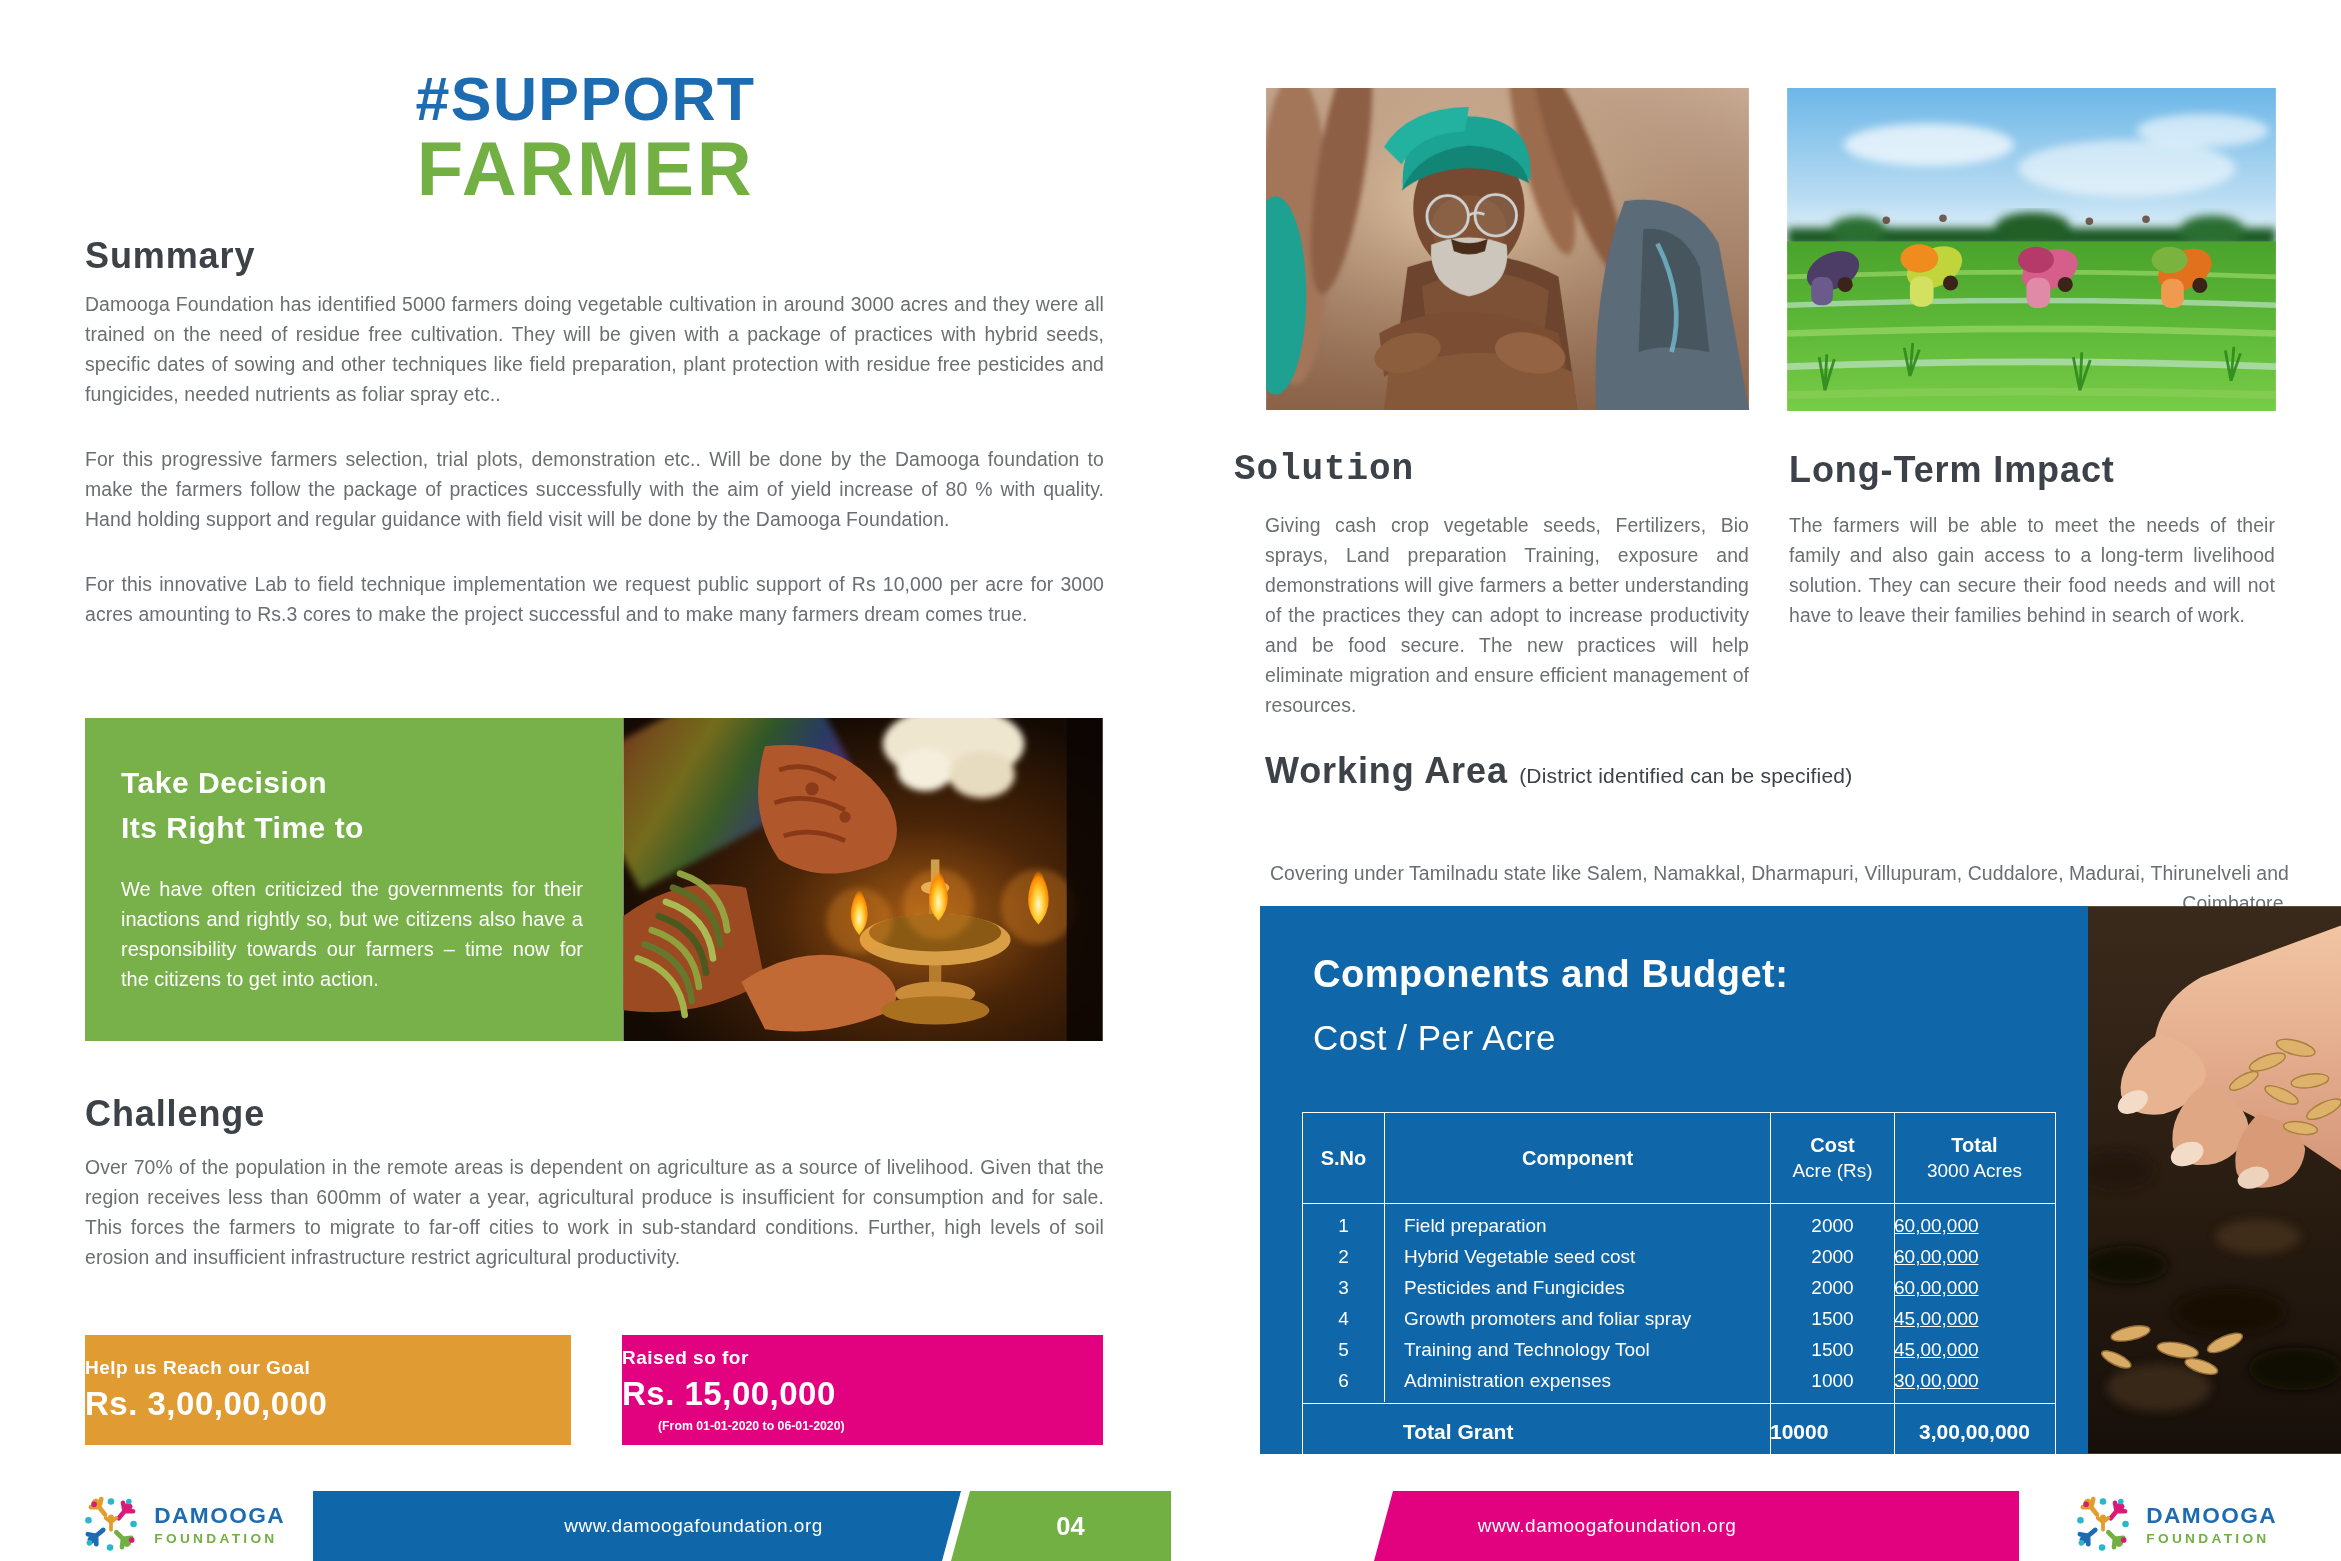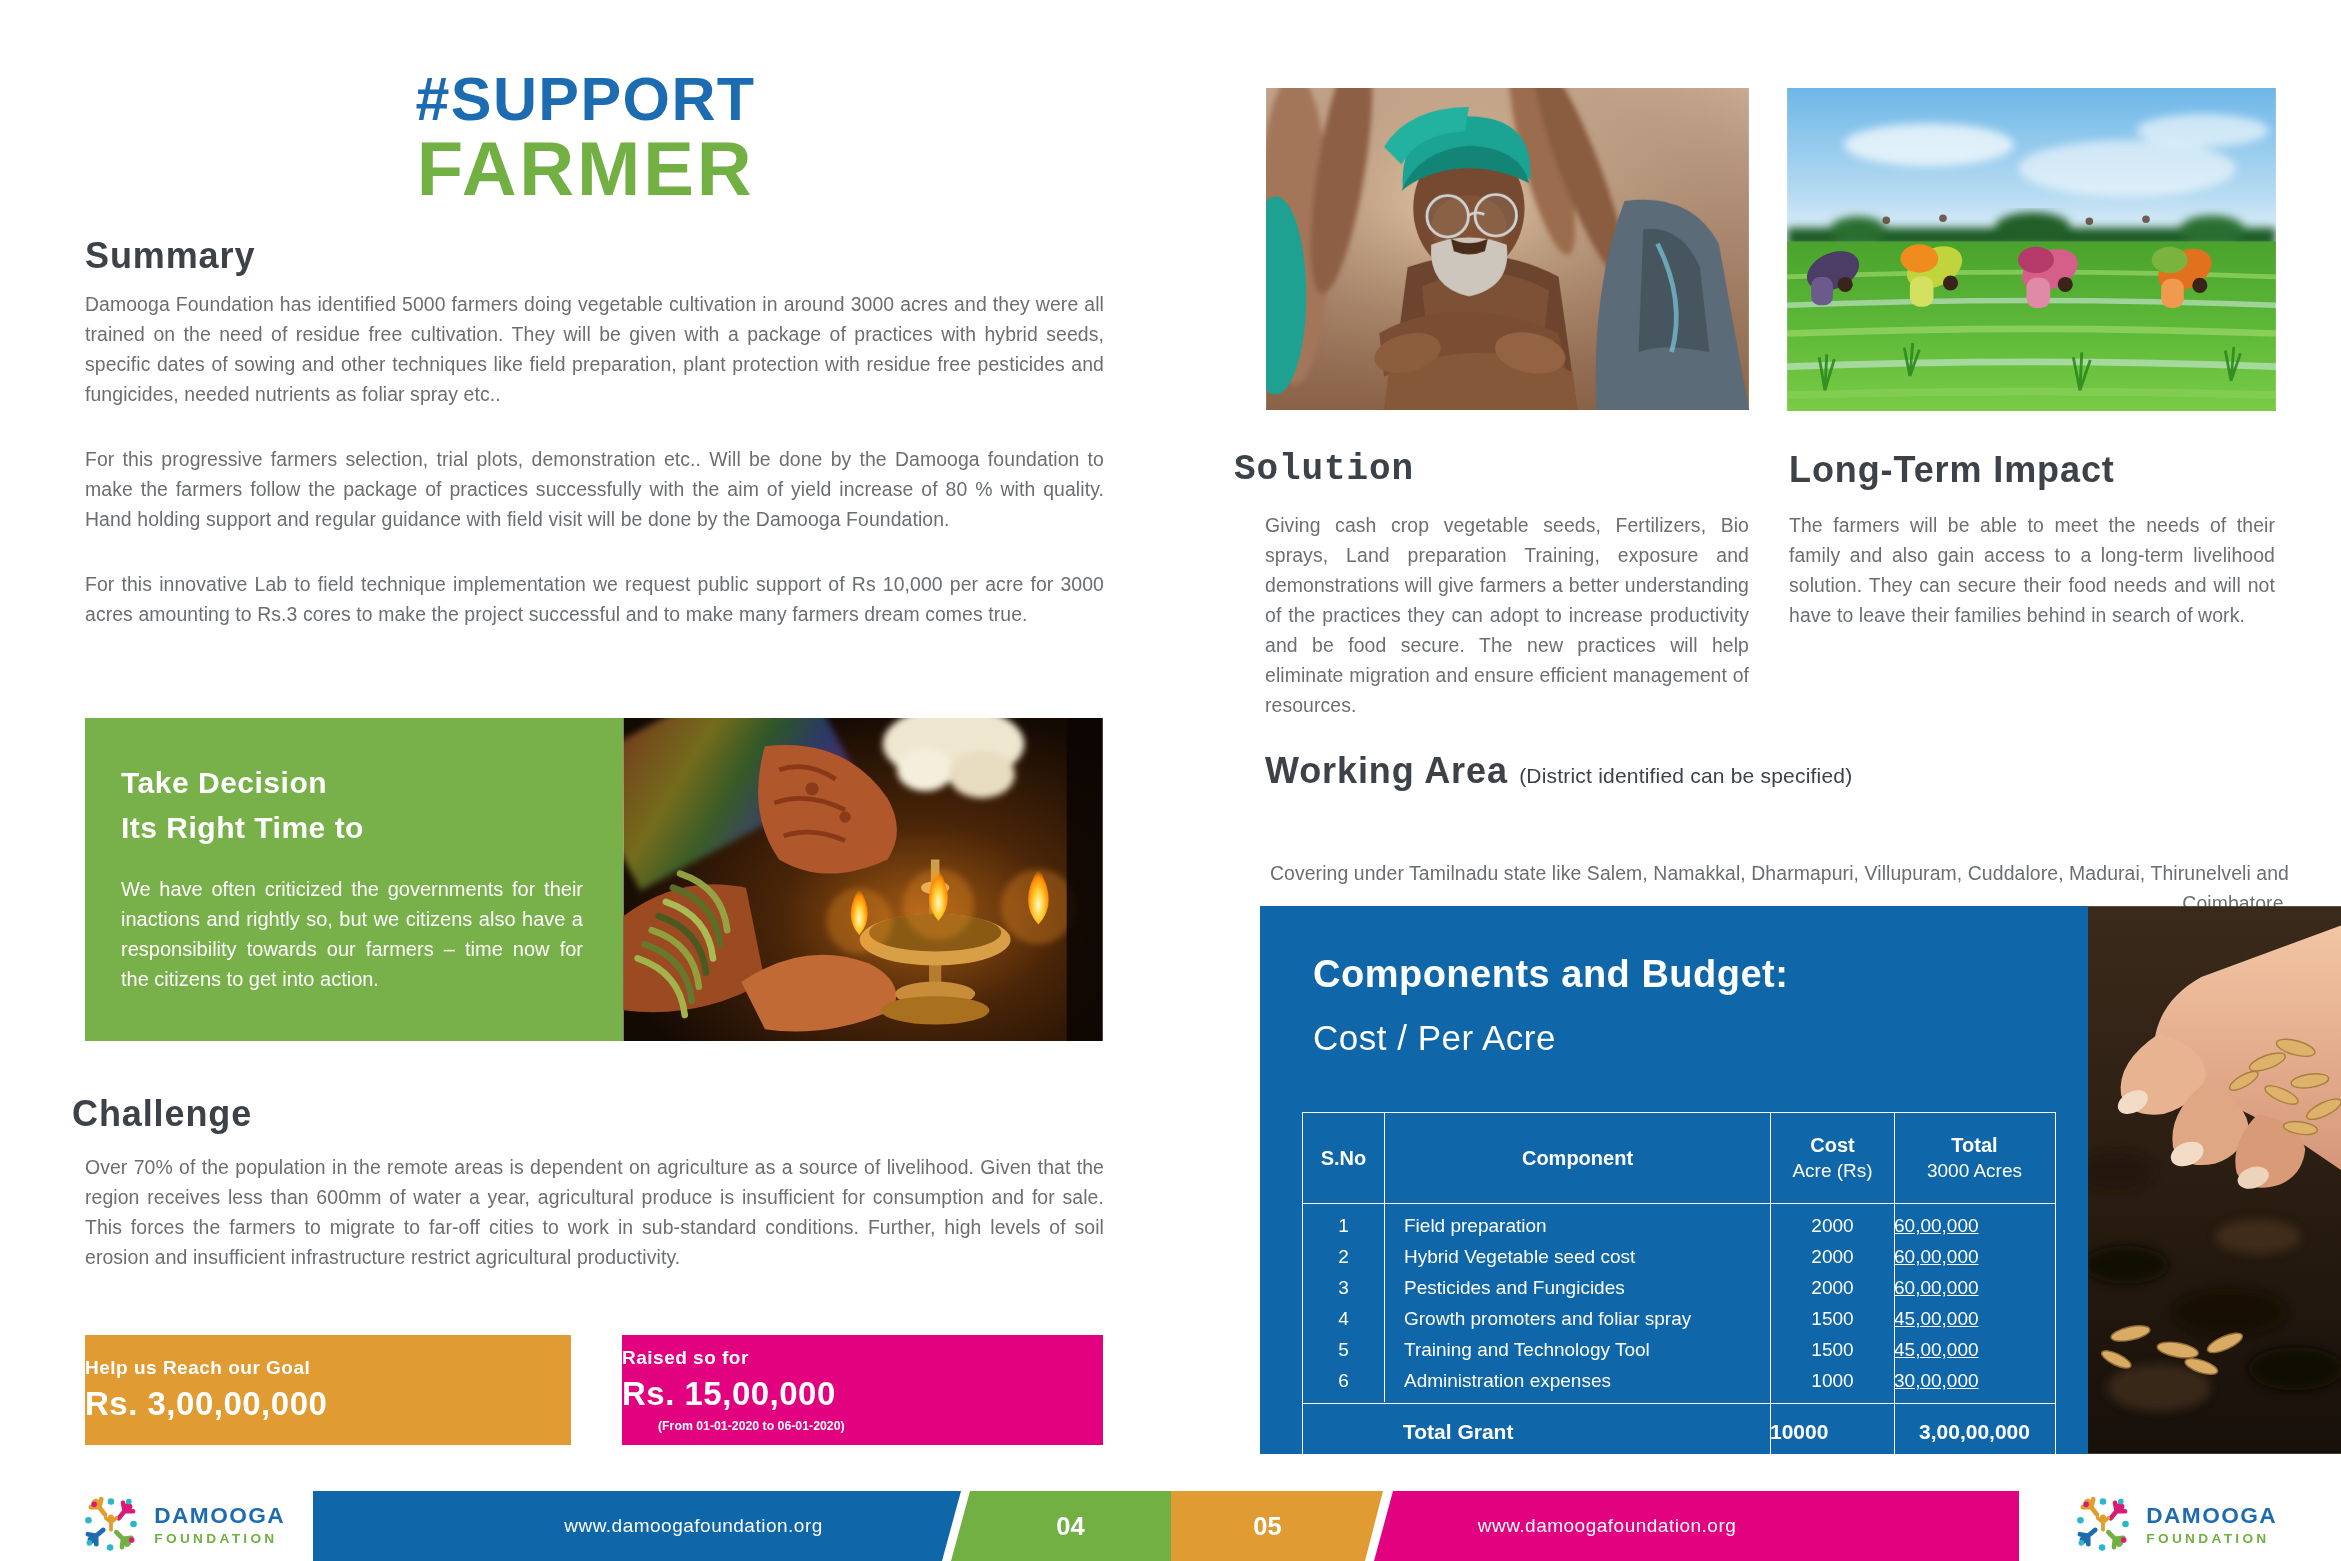--- a/index.html
+++ b/index.html
@@ -182,21 +182,21 @@
           <circle cx="668" cy="395" r="75" fill="#ff9c2a" opacity="0.28" filter="url(#soft1)"></circle>
           <path d="M668 320 q40 66 0 110 q-40 -44 0 -110 Z" fill="url(#flameG)"></path>
           <circle cx="880" cy="400" r="80" fill="#ff9c2a" opacity="0.3" filter="url(#soft1)"></circle>
           <path d="M880 318 q44 72 0 120 q-44 -48 0 -120 Z" fill="url(#flameG)"></path>
         </g>
         <rect x="940" y="0" width="76" height="685" fill="#0a0502" opacity="0.85"></rect>
       </svg>
     </div>
   </div>
 
-  <div class="sec-h" style="left:72px; top:1093px;">Challenge</div>
+  <div class="sec-h" style="left:85px; top:1093px;">Challenge</div>
   <div class="body-text" style="left:85px; top:1152px; width:1019px;">Over 70% of the population in the remote areas is dependent on agriculture as a source of livelihood. Given that the region receives less than 600mm of water a year, agricultural produce is insufficient for consumption and for sale. This forces the farmers to migrate to far-off cities to work in sub-standard conditions. Further, high levels of soil erosion and insufficient infrastructure restrict agricultural productivity.</div>
 
   <div class="stat-box goal-box">
     <div class="box-label">Help us Reach our Goal</div>
     <div class="box-amount">Rs. 3,00,00,000</div>
   </div>
   <div class="stat-box raised-box">
     <div class="box-label">Raised so for</div>
     <div class="box-amount">Rs. 15,00,000</div>
     <div class="box-period">(From 01-01-2020 to 06-01-2020)</div>
@@ -497,23 +497,20 @@
       <div class="logo-subtitle">FOUNDATION</div>
     </div>
   </div>
 
   <div class="footer-shape f-blue">
     <span class="f-url">www.damoogafoundation.org</span>
   </div>
   <div class="footer-shape f-green">
     <span class="f-num">04</span>
   </div>
-  <div class="footer-shape f-orange">
-    <span class="f-num">05</span>
-  </div>
   <div class="footer-shape f-pink">
     <span class="f-url">www.damoogafoundation.org</span>
   </div>
 
   <div class="logo-block logo-right">
     <svg width="62" height="62" viewBox="0 0 132 132">
       <use href="#personGlyph" fill="#e19e2d" stroke="#e19e2d" transform="translate(44,32) rotate(-38)"></use>
       <use href="#personGlyph" fill="#d81b77" stroke="#d81b77" transform="translate(92,40) rotate(40)"></use>
       <use href="#personGlyph" fill="#1d6cb1" stroke="#1d6cb1" transform="translate(38,86) rotate(-130)"></use>
       <use href="#personGlyph" fill="#72b043" stroke="#72b043" transform="translate(88,92) rotate(135)"></use>

